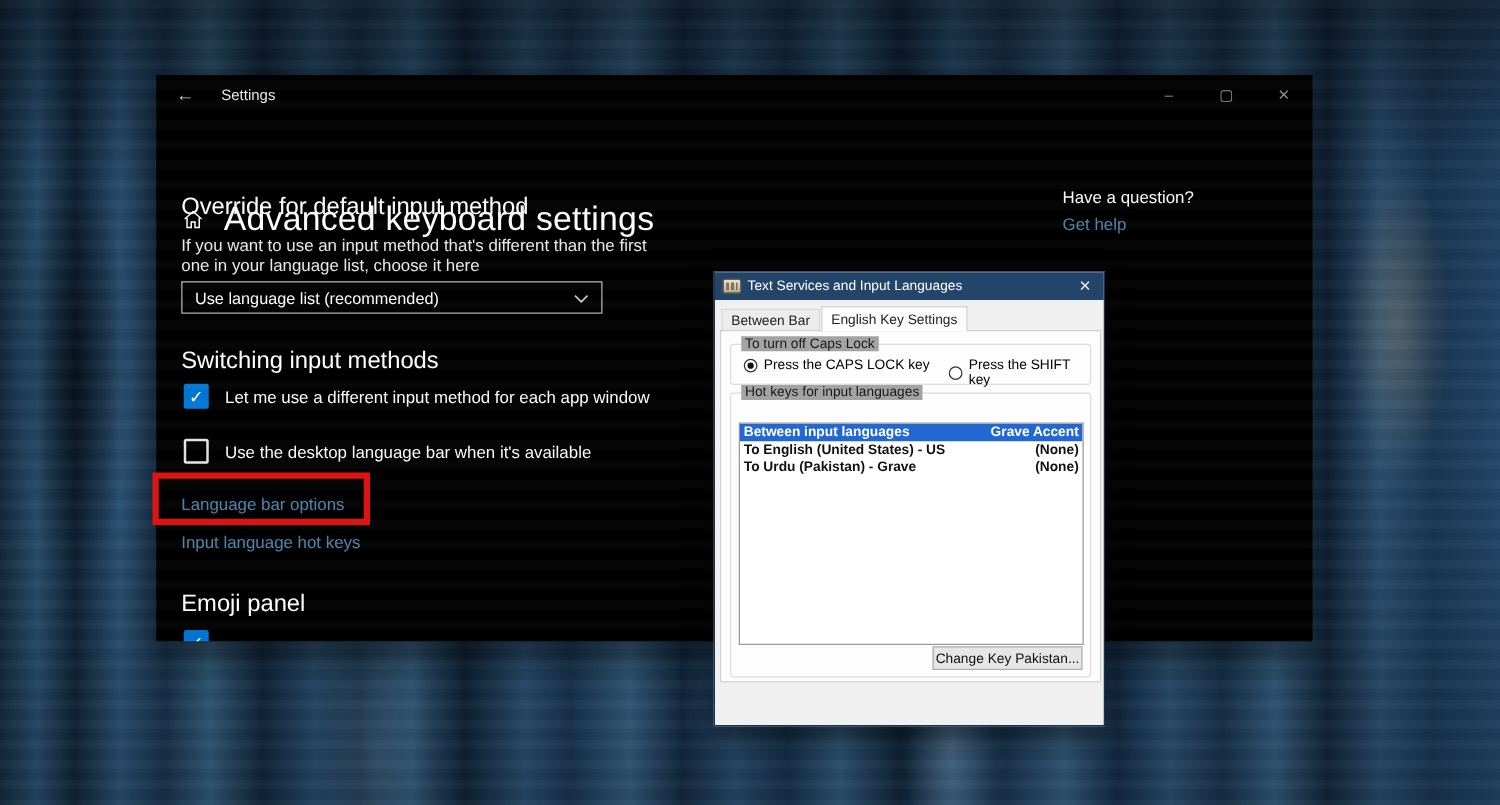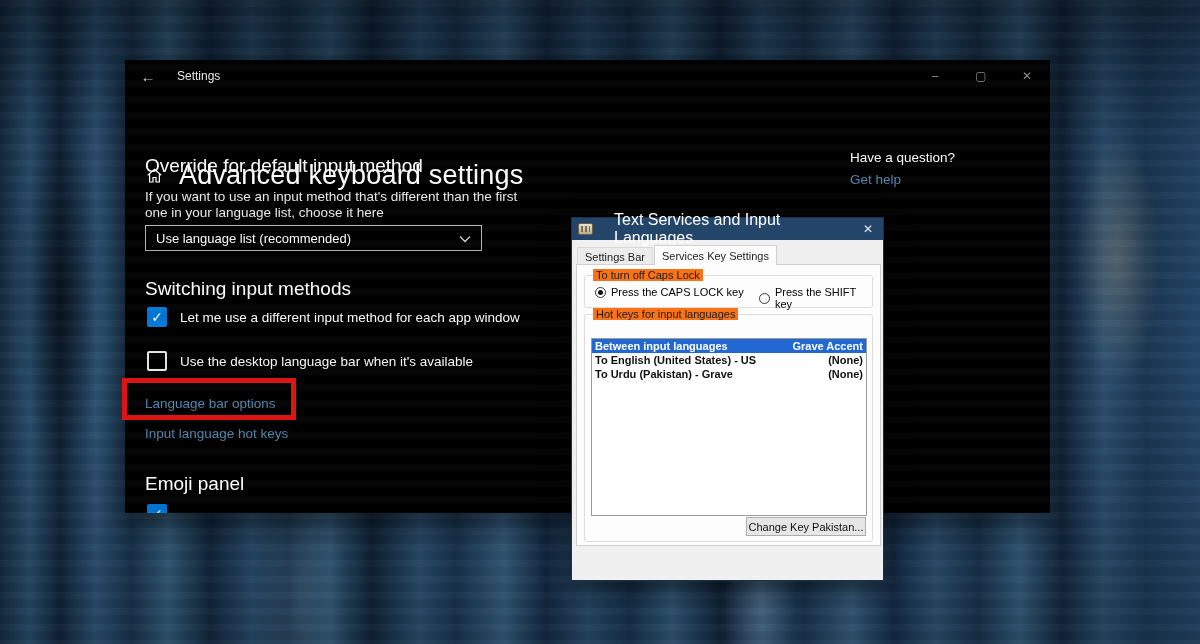--- a/index.html
+++ b/index.html
@@ -71,31 +71,31 @@
   
   .dialog {
     position:absolute; left:571px; top:217px; width:313px; height:364px;
     background:#f0f0f0; border:1px solid #1c3least; border:1px solid #17334f;
     box-shadow:0 8px 22px rgba(0,0,0,.5); font-size:11px; color:#000; z-index:30;
   }
   .d-titlebar { position:absolute; left:0; top:0; right:0; height:22px; background:var(--dlgTitle); display:flex; align-items:center; padding:0 6px; }
   .d-icon { width:15px; height:12px; margin-right:5px; position:relative; background:linear-gradient(#e8e2cf,#b9ac8a); border:1px solid #6d6least; border:1px solid #6d6248; border-radius:2px; }
   .d-icon::after { content:""; position:absolute; left:2px; top:2px; right:2px; bottom:2px;
     background:repeating-linear-gradient(90deg, #7d7258 0 2px, transparent 2px 4px); }
-  .d-title { color:#fff; font-size:16px; flex:1;margin-left:16px; }
+  .d-title { color:#fff; font-size:11px; flex:1; }
   .d-close { color:#e8e8e8; font-size:12px; width:18px; text-align:center; }
 
   .tabstrip { position:absolute; left:5px; top:27px; display:flex; align-items:flex-end; height:19px; }
   .tab { padding:3px 7px 3px; font-size:11px; border:1px solid #d9d9d9; border-bottom:none; background:#ececec; color:#222; margin-right:1px; height:17px; }
   .tab.active { background:#fdfdfd; height:20px; position:relative; z-index:2; border-color:#d0d0d0; padding-top:4px; margin-bottom:-1px; }
 
   .tabpage { position:absolute; left:4px; top:46px; width:305px; height:282px; background:#fdfdfd; border:1px solid #d0d0d0; }
 
   .groupbox { position:absolute; border:1px solid #dcdcdc; border-radius:3px; }
-  .group-label { position:absolute; top:-7px; left:8px; background:#f97316; padding:0 3px; font-size:11px; color:#1a1a1a; }
+  .group-label { position:absolute; top:-7px; left:8px; background:#a3a3a3; padding:0 3px; font-size:11px; color:#1a1a1a; }
 
   .caps-group { left:7px; top:10px; width:289px; height:33px; }
   .radio-row { position:absolute; top:10px; display:flex; align-items:center; gap:5px; font-size:11px; }
   .radio { width:11px; height:11px; border-radius:50%; border:1px solid #333; background:#fff; position:relative; flex:0 0 auto; }
   .radio.selected::after { content:""; position:absolute; left:2px; top:2px; width:5px; height:5px; border-radius:50%; background:#111; }
 
   .hot-group { left:7px; top:49px; width:289px; height:228px; }
   .list-headers { position:absolute; left:8px; right:8px; top:8px; display:flex; justify-content:space-between; font-size:11px; color:#222; }
   .listbox { position:absolute; left:6px; top:23px; width:276px; height:178px; background:#fff; border:1px solid #9a9a9a; overflow:hidden; }
   .lrow { display:flex; justify-content:space-between; padding:1px 3px; height:14px; font-size:11px; line-height:12px; color:#111;font-weight:bold; }
@@ -187,22 +187,22 @@
 
   <div class="dialog" style="--dlgTitle:#234569; --sel:#2268d2;">
 
     <div class="d-titlebar">
       <span class="d-icon"></span>
       <span class="d-title">Text Services and Input Languages</span>
       <span class="d-close">✕</span>
     </div>
 
     <div class="tabstrip">
-      <div class="tab">Settings Bar</div>
-      <div class="tab active">Services Key Settings</div>
+      <div class="tab">Between Bar</div>
+      <div class="tab active">English Key Settings</div>
     </div>
 
     <div class="tabpage">
 
       <div class="groupbox caps-group">
         <span class="group-label">To turn off Caps Lock</span>
         <div class="radio-row" style="left:10px;text-align:center;">
           <span class="radio selected"></span>
           <span>Press the CAPS LOCK key</span>
         </div>

